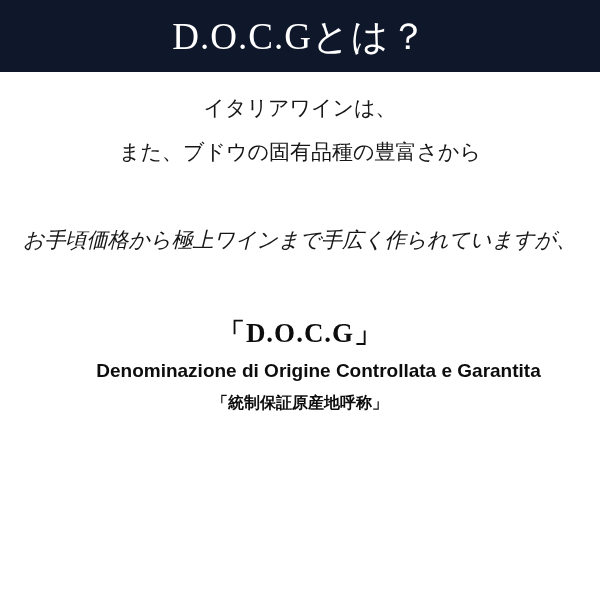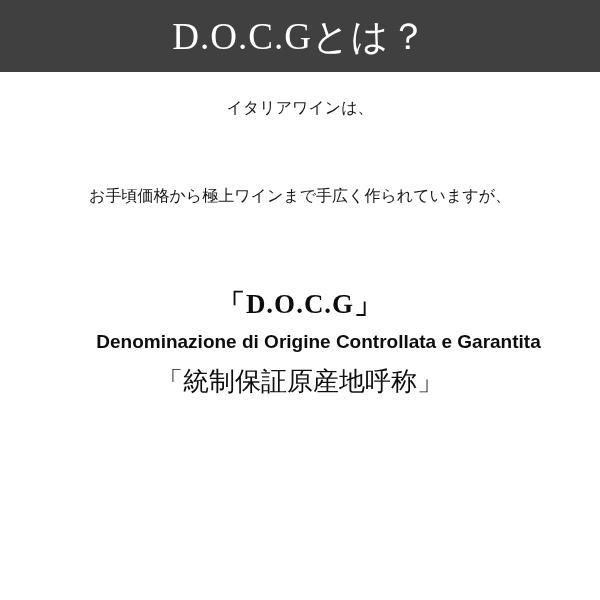--- a/index.html
+++ b/index.html
@@ -16,21 +16,21 @@
   }
   .page {
     position: relative;
     width: 600px;
     height: 600px;
     box-sizing: border-box;
   }
   .header-band {
     width: 600px;
     height: 72px;
-    background: #404040;
+    background: #0f172a;
     display: flex;
     align-items: center;
     justify-content: center;
   }
   .header-title {
     color: #ffffff;
     font-family: "Liberation Serif", serif;
     font-size: 37px;
     letter-spacing: 1px;
     line-height: 1;
@@ -38,33 +38,34 @@
   }
   .body-block {
     padding: 0;
     text-align: center;
   }
   .intro {
     margin-top: 14px;
   }
   .line {
     font-family: "Liberation Serif", serif;
-    font-size: 16px;
+    font-size: 21px;
     line-height: 44px;
     color: #161616;
     white-space: nowrap;
   }
   .spacer-gap {
     height: 44px;
   }
   .second-block {
     margin-top: 0;
+    font-style: italic;
   }
   .closing {
-    margin-top: 67px;
+    margin-top: 52px;
   }
   .docg-quoted {
     font-family: "Liberation Serif", serif;
     font-size: 27px;
     font-weight: bold;
     letter-spacing: 1px;
     line-height: 1.45;
     color: #0d0d0d;
     white-space: nowrap;
   }
@@ -72,40 +73,41 @@
     font-family: "Liberation Sans", sans-serif;
     font-size: 19px;
     font-weight: bold;
     line-height: 1.9;
     color: #0d0d0d;
     white-space: nowrap;
     padding-left: 37px;
   }
   .docg-jp {
     font-family: "Liberation Serif", serif;
-    font-size: 26px;
-    font-weight: normal;
+    font-size: 16px;
+    font-weight: bold;
     line-height: 1.7;
     color: #0d0d0d;
     white-space: nowrap;
   }
 </style>
 </head>
 <body>
 
 <div class="page">
 
   <div class="header-band">
     <div class="header-title">D.O.C.Gとは？</div>
   </div>
 
   <div class="body-block">
 
     <div class="intro">
       <div class="line">イタリアワインは、</div>
+      <div class="line">また、ブドウの固有品種の豊富さから</div>
     </div>
 
     <div class="spacer-gap"></div>
 
     <div class="second-block">
       <div class="line">お手頃価格から極上ワインまで手広く作られていますが、</div>
     </div>
 
     <div class="closing">
       <div class="docg-quoted">「D.O.C.G」</div>

